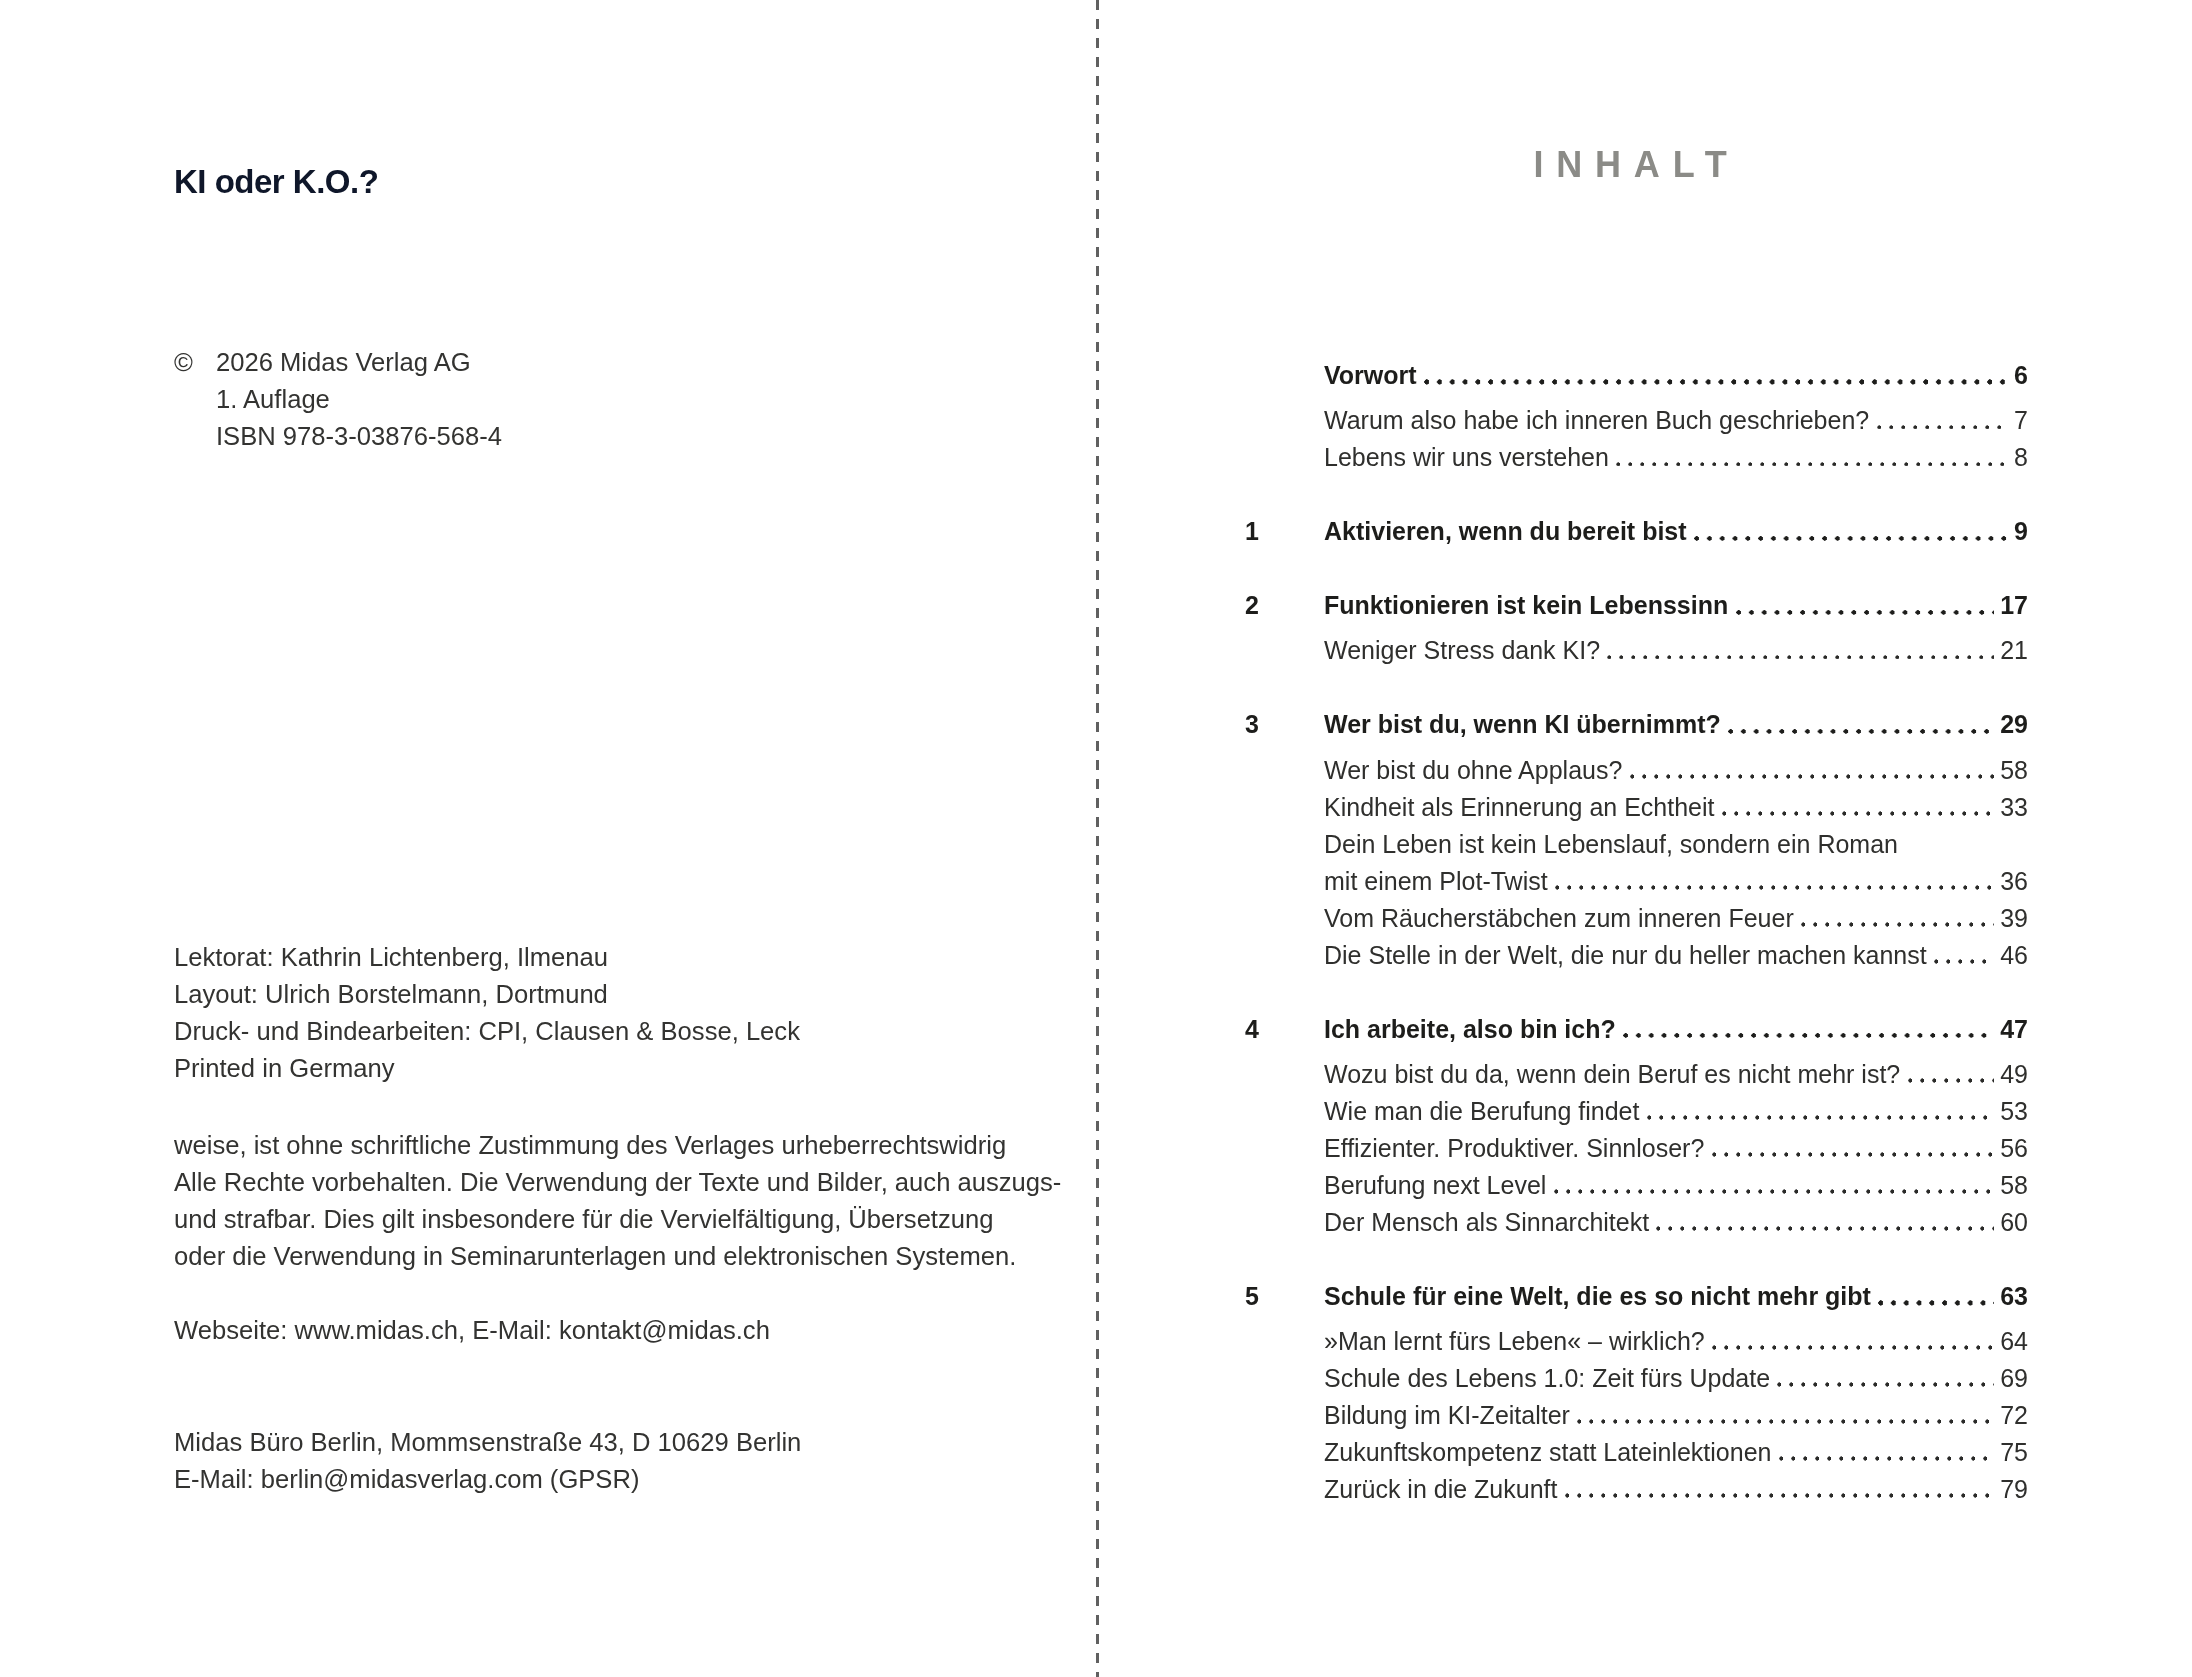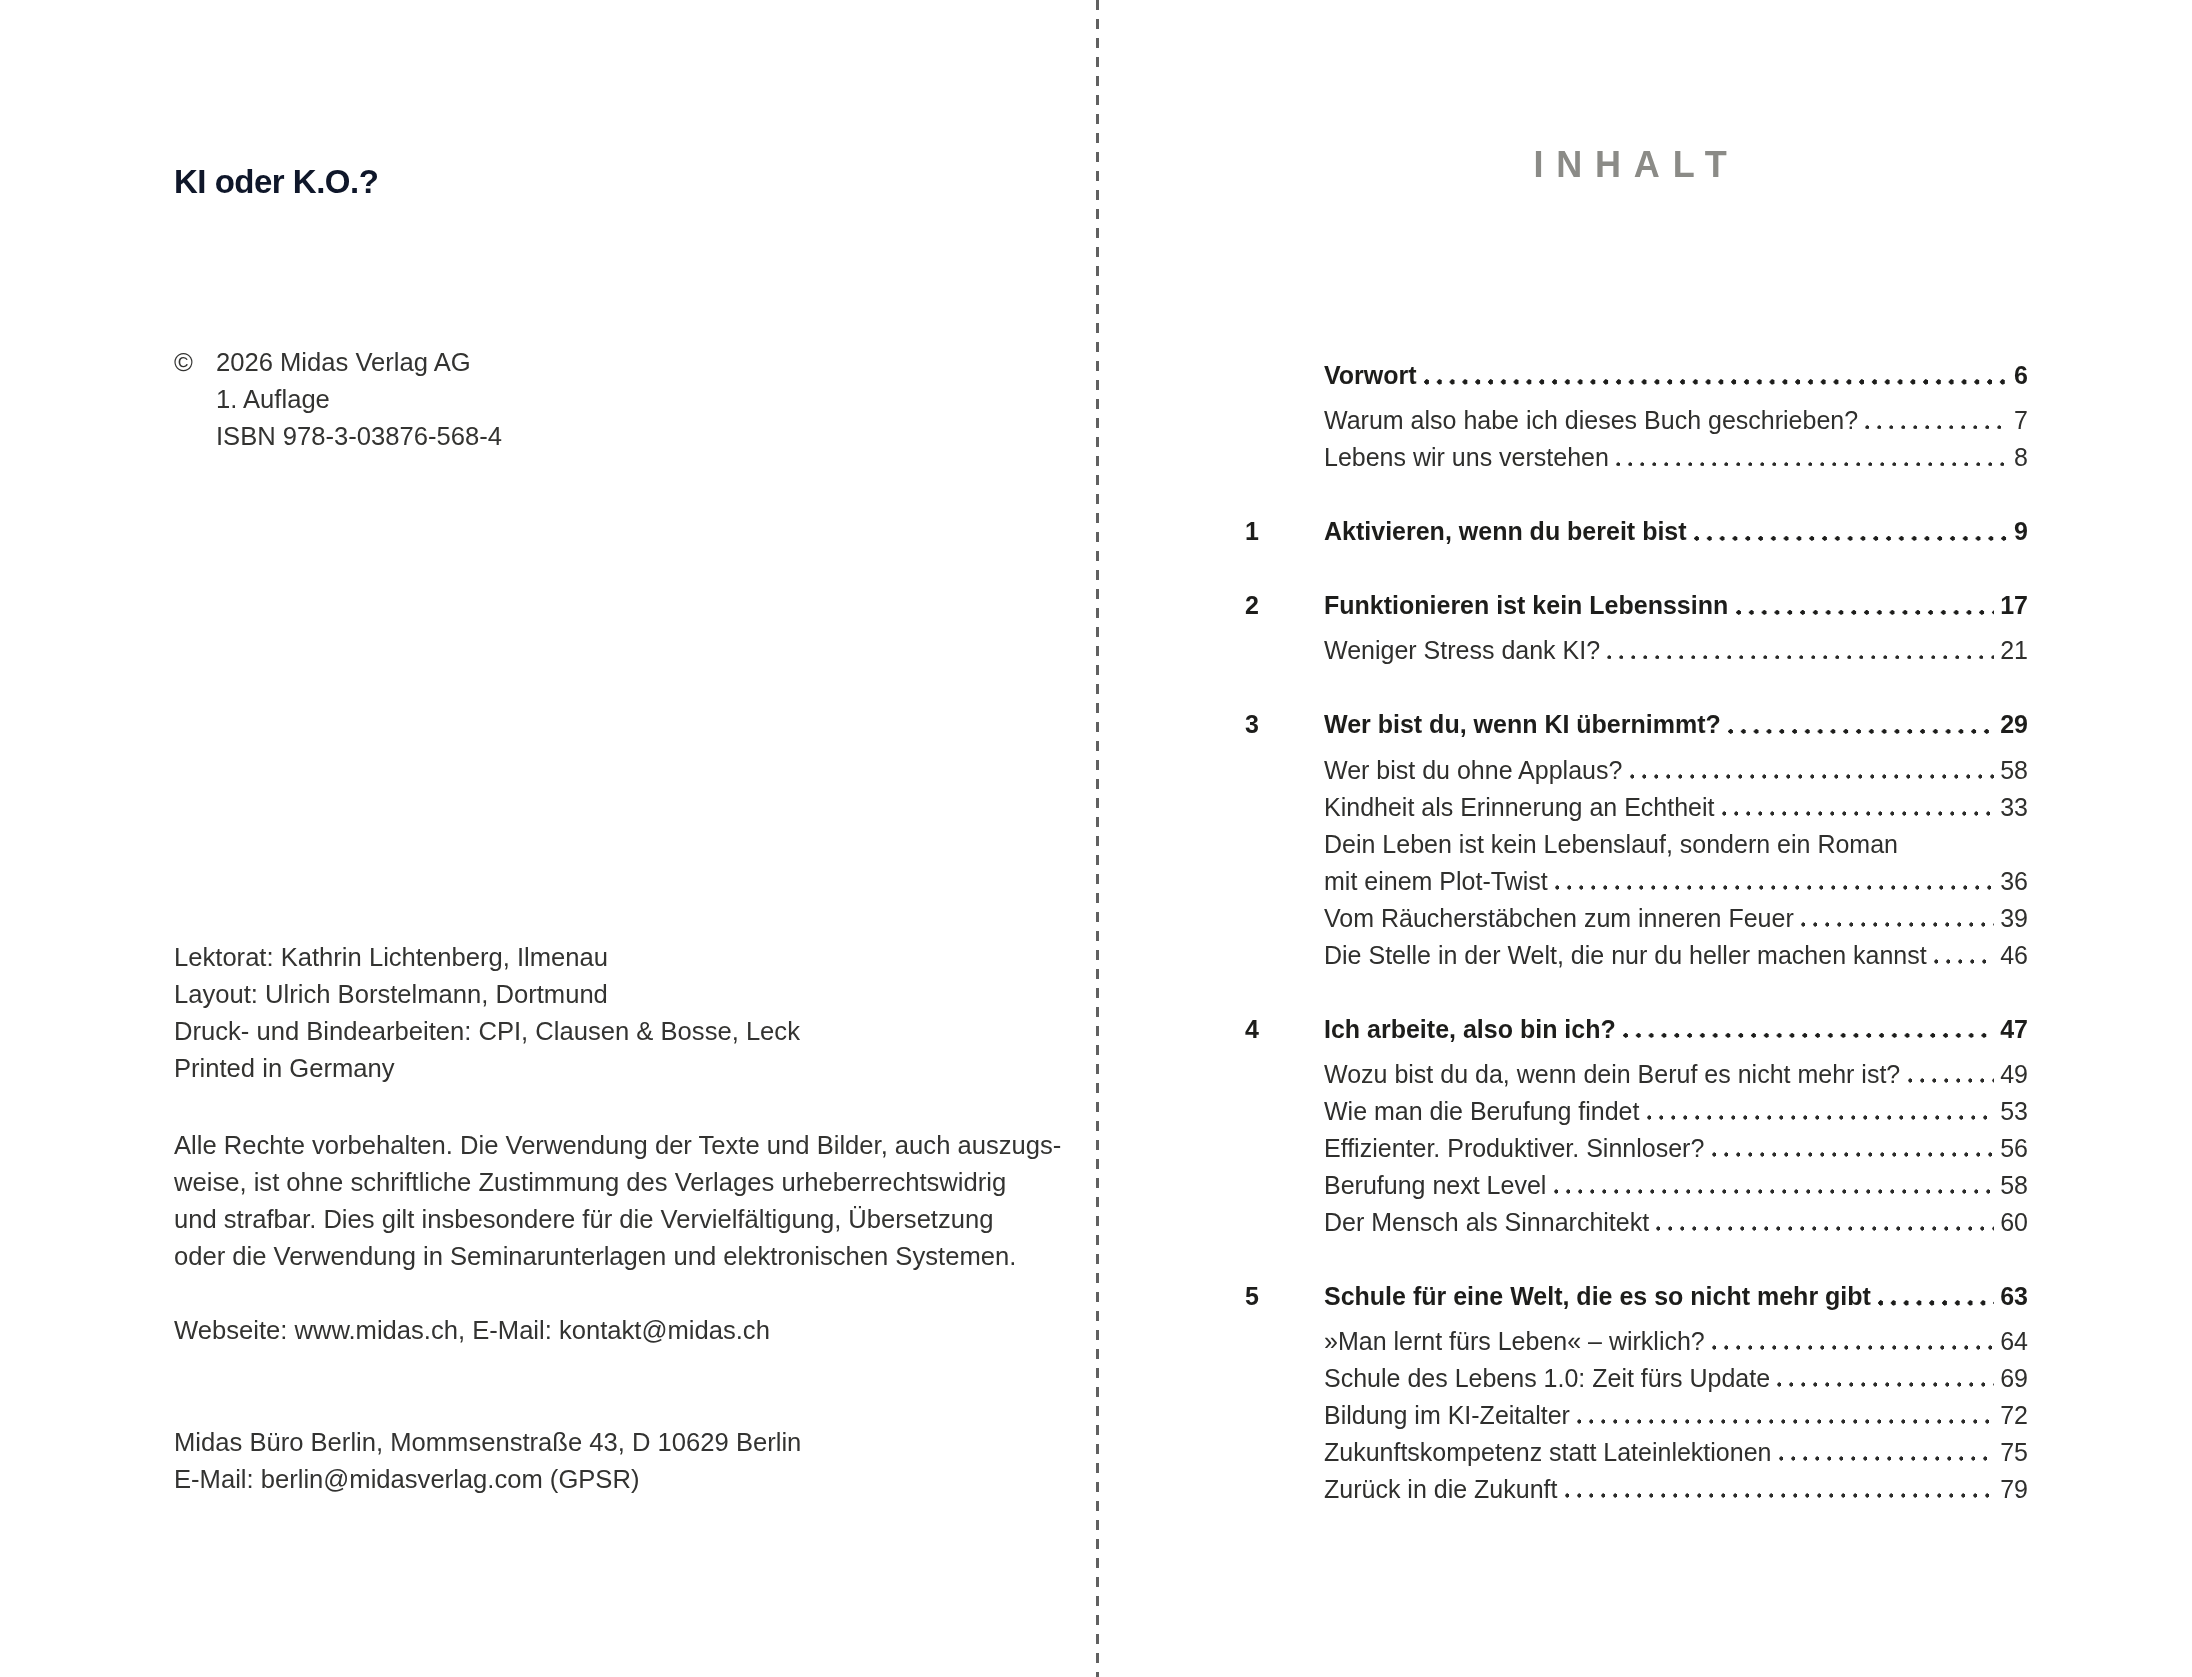--- a/index.html
+++ b/index.html
@@ -74,22 +74,22 @@
   </div>
 
   <div class="abs imprint-block credits">
       <div class="line">Lektorat: Kathrin Lichtenberg, Ilmenau</div>
       <div class="line">Layout: Ulrich Borstelmann, Dortmund</div>
       <div class="line">Druck- und Bindearbeiten: CPI, Clausen &amp; Bosse, Leck</div>
       <div class="line">Printed in Germany</div>
     </div>
 
   <div class="abs imprint-block rights">
+      <div class="line">weise, ist ohne schriftliche Zustimmung des Verlages urheberrechtswidrig</div>
       <div class="line">Alle Rechte vorbehalten. Die Verwendung der Texte und Bilder, auch auszugs-</div>
-      <div class="line">weise, ist ohne schriftliche Zustimmung des Verlages urheberrechtswidrig</div>
       <div class="line">und strafbar. Dies gilt insbesondere für die Vervielfältigung, Übersetzung</div>
       <div class="line">oder die Verwendung in Seminarunterlagen und elektronischen Systemen.</div>
     </div>
 
   <div class="abs imprint-block addr-zurich">
       <div class="line">Webseite: www.midas.ch, E-Mail: kontakt@midas.ch</div>
     </div>
 
   <div class="abs imprint-block addr-berlin">
       <div class="line">Midas Büro Berlin, Mommsenstraße 43, D 10629 Berlin</div>
@@ -101,21 +101,21 @@
 
 <div>
   <div class="abs inhalt" style="color: rgb(139, 139, 135);">INHALT</div>
   <div class="abs toc">
       <div class="toc-row bold">
         <span class="title">Vorwort</span>
         <span class="leader"></span>
         <span class="page">6</span>
       </div>
       <div class="toc-row">
-        <span class="title">Warum also habe ich dieses Buch geschrieben?</span>
+        <span class="title">Warum also habe ich inneren Buch geschrieben?</span>
         <span class="leader"></span>
         <span class="page">7</span>
       </div>
       <div class="toc-row">
         <span class="title">Lebens wir uns verstehen</span>
         <span class="leader"></span>
         <span class="page">8</span>
       </div>
       <div class="toc-row bold spaced">
         <span class="num">1</span>

